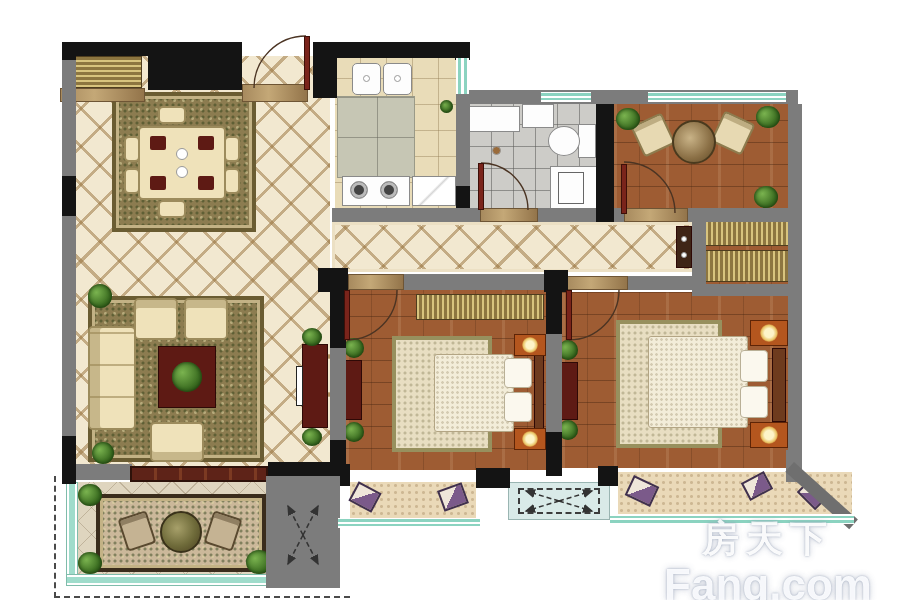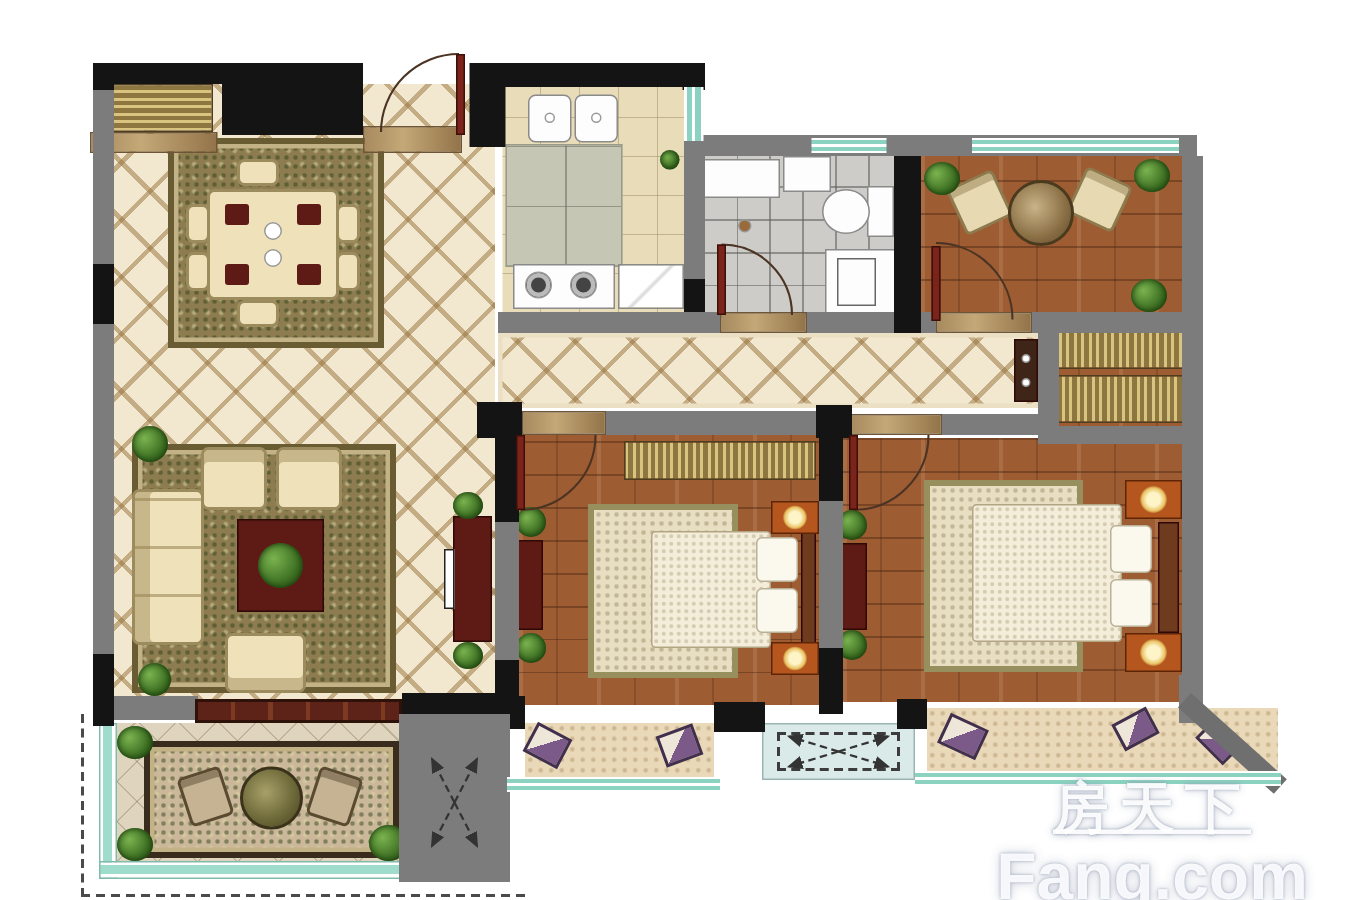--- a/index.html
+++ b/index.html
@@ -66,21 +66,21 @@
   .dash-b{z-index:2;border-top:2px dashed #4a4a4a;}
   .glassband{z-index:4;background:linear-gradient(90deg,#fff 0 20%,var(--balcony-glass,#9fdccb) 20% 80%,#fff 80%);border:1px solid #7fbcab;}
   .glassbandh{z-index:4;background:linear-gradient(0deg,#fff 0 20%,var(--balcony-glass,#9fdccb) 20% 80%,#fff 80%);border:1px solid #7fbcab;}
   .cushion{z-index:4;background:linear-gradient(135deg,#efe6da 0 45%,#7b5a8a 45%);border:2px solid #40304e;}
   .diag{z-index:6;background:#6f6f6f;transform-origin:left top;}
   .tv{z-index:4;background:#fff;border:1px solid #222;}
   svg.ovl{z-index:6;pointer-events:none;}
   
   .wm{z-index:9;text-align:center;opacity:.9;}
   .wm-cn{font-size:37px;font-weight:bold;letter-spacing:7px;color:rgba(255,255,255,.95);
-    text-shadow:0 0 2px rgba(140,152,175,.95),0 0 6px rgba(140,152,175,.55);text-decoration:underline;}
+    text-shadow:0 0 2px rgba(140,152,175,.95),0 0 6px rgba(140,152,175,.55);}
   .wm-en{font-size:44px;font-weight:bold;color:rgba(252,253,255,.95);margin-top:-4px;
     text-shadow:0 0 2px rgba(140,152,175,.95),0 0 7px rgba(140,152,175,.55);}
 </style>
 </head>
 <body>
 
 <div id="plan">
 
   <div class="a lat" style="left:76px;top:56px;width:254px;height:410px;"></div>
   <div class="a lat" style="left:332px;top:222px;width:360px;height:50px;box-shadow:inset 0 0 0 3px #ece0c4;"></div>

